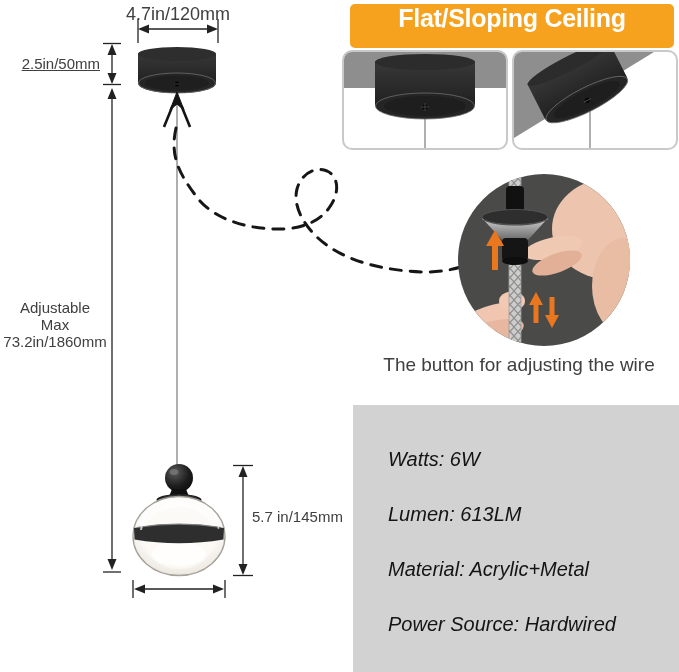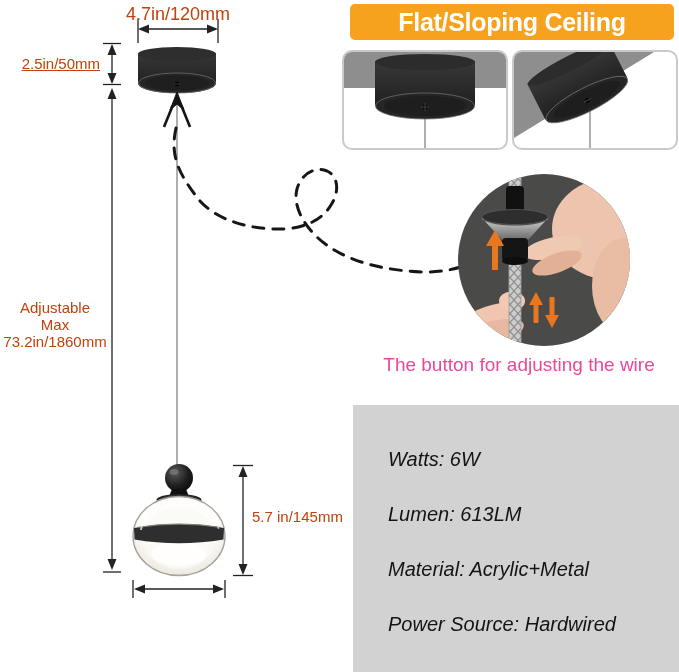--- a/index.html
+++ b/index.html
@@ -1,44 +1,44 @@
 <!DOCTYPE html>
 <html><head>
 <meta charset="utf-8">
 <style>
   html,body{margin:0;padding:0;background:#ffffff;}
   #stage{
     position:relative;width:679px;height:672px;background:#ffffff;
     font-family:"Liberation Sans", sans-serif;color:#1a1a1a;overflow:hidden;
   }
   .abs{position:absolute;}
-  .dimlabel{color:#c2410c;white-space:nowrap;}
+  .dimlabel{color:#404040;white-space:nowrap;}
   #lbl-canopy-width{left:103px;top:4px;width:150px;text-align:center;font-size:18px;}
   #lbl-canopy-height{left:10px;top:55px;width:90px;text-align:right;font-size:15px;text-decoration:underline;}
   #lbl-max-adjustable{left:0px;top:299px;width:110px;text-align:center;font-size:15px;line-height:17px;}
   #lbl-lamp-height{left:252px;top:508px;font-size:15px;}
   #lbl-lamp-width{left:110px;top:599px;width:140px;text-align:center;font-size:19px;}
   #banner{
-    left:350px;top:4px;width:324px;height:36px;background:#F6A21E;border-radius:5px;
-    display:flex;align-items:center;justify-content:center;
+    left:350px;top:4px;width:324px;height:44px;background:#F6A21E;border-radius:5px;
+    display:flex;justify-content:center;
     color:#ffffff;font-weight:bold;font-size:25px;letter-spacing:-0.3px;
   }
   .panel{
     top:50px;width:166px;height:100px;background:#ffffff;
     border:2px solid #C9C9C9;border-radius:10px;box-sizing:border-box;overflow:hidden;
   }
   #panel-flat{left:342px;}
   #panel-slope{left:512px;}
   #zoom-circle{
     left:458px;top:174px;width:172px;height:172px;border-radius:50%;
     background:#4A4A49;overflow:hidden;
   }
   #caption{
     left:358px;top:354px;width:322px;text-align:center;
-    font-size:19px;color:#ec4899;
+    font-size:19px;color:#404040;
   }
   #specs-box{
     left:353px;top:405px;width:326px;height:267px;background:#D2D2D2;
     box-sizing:border-box;padding:43px 0 0 35px;
   }
   .spec-line{font-size:20px;color:#141414;margin-bottom:32px;white-space:nowrap;font-style:italic;}
   svg{display:block;}
 </style>
 </head>
 <body>

